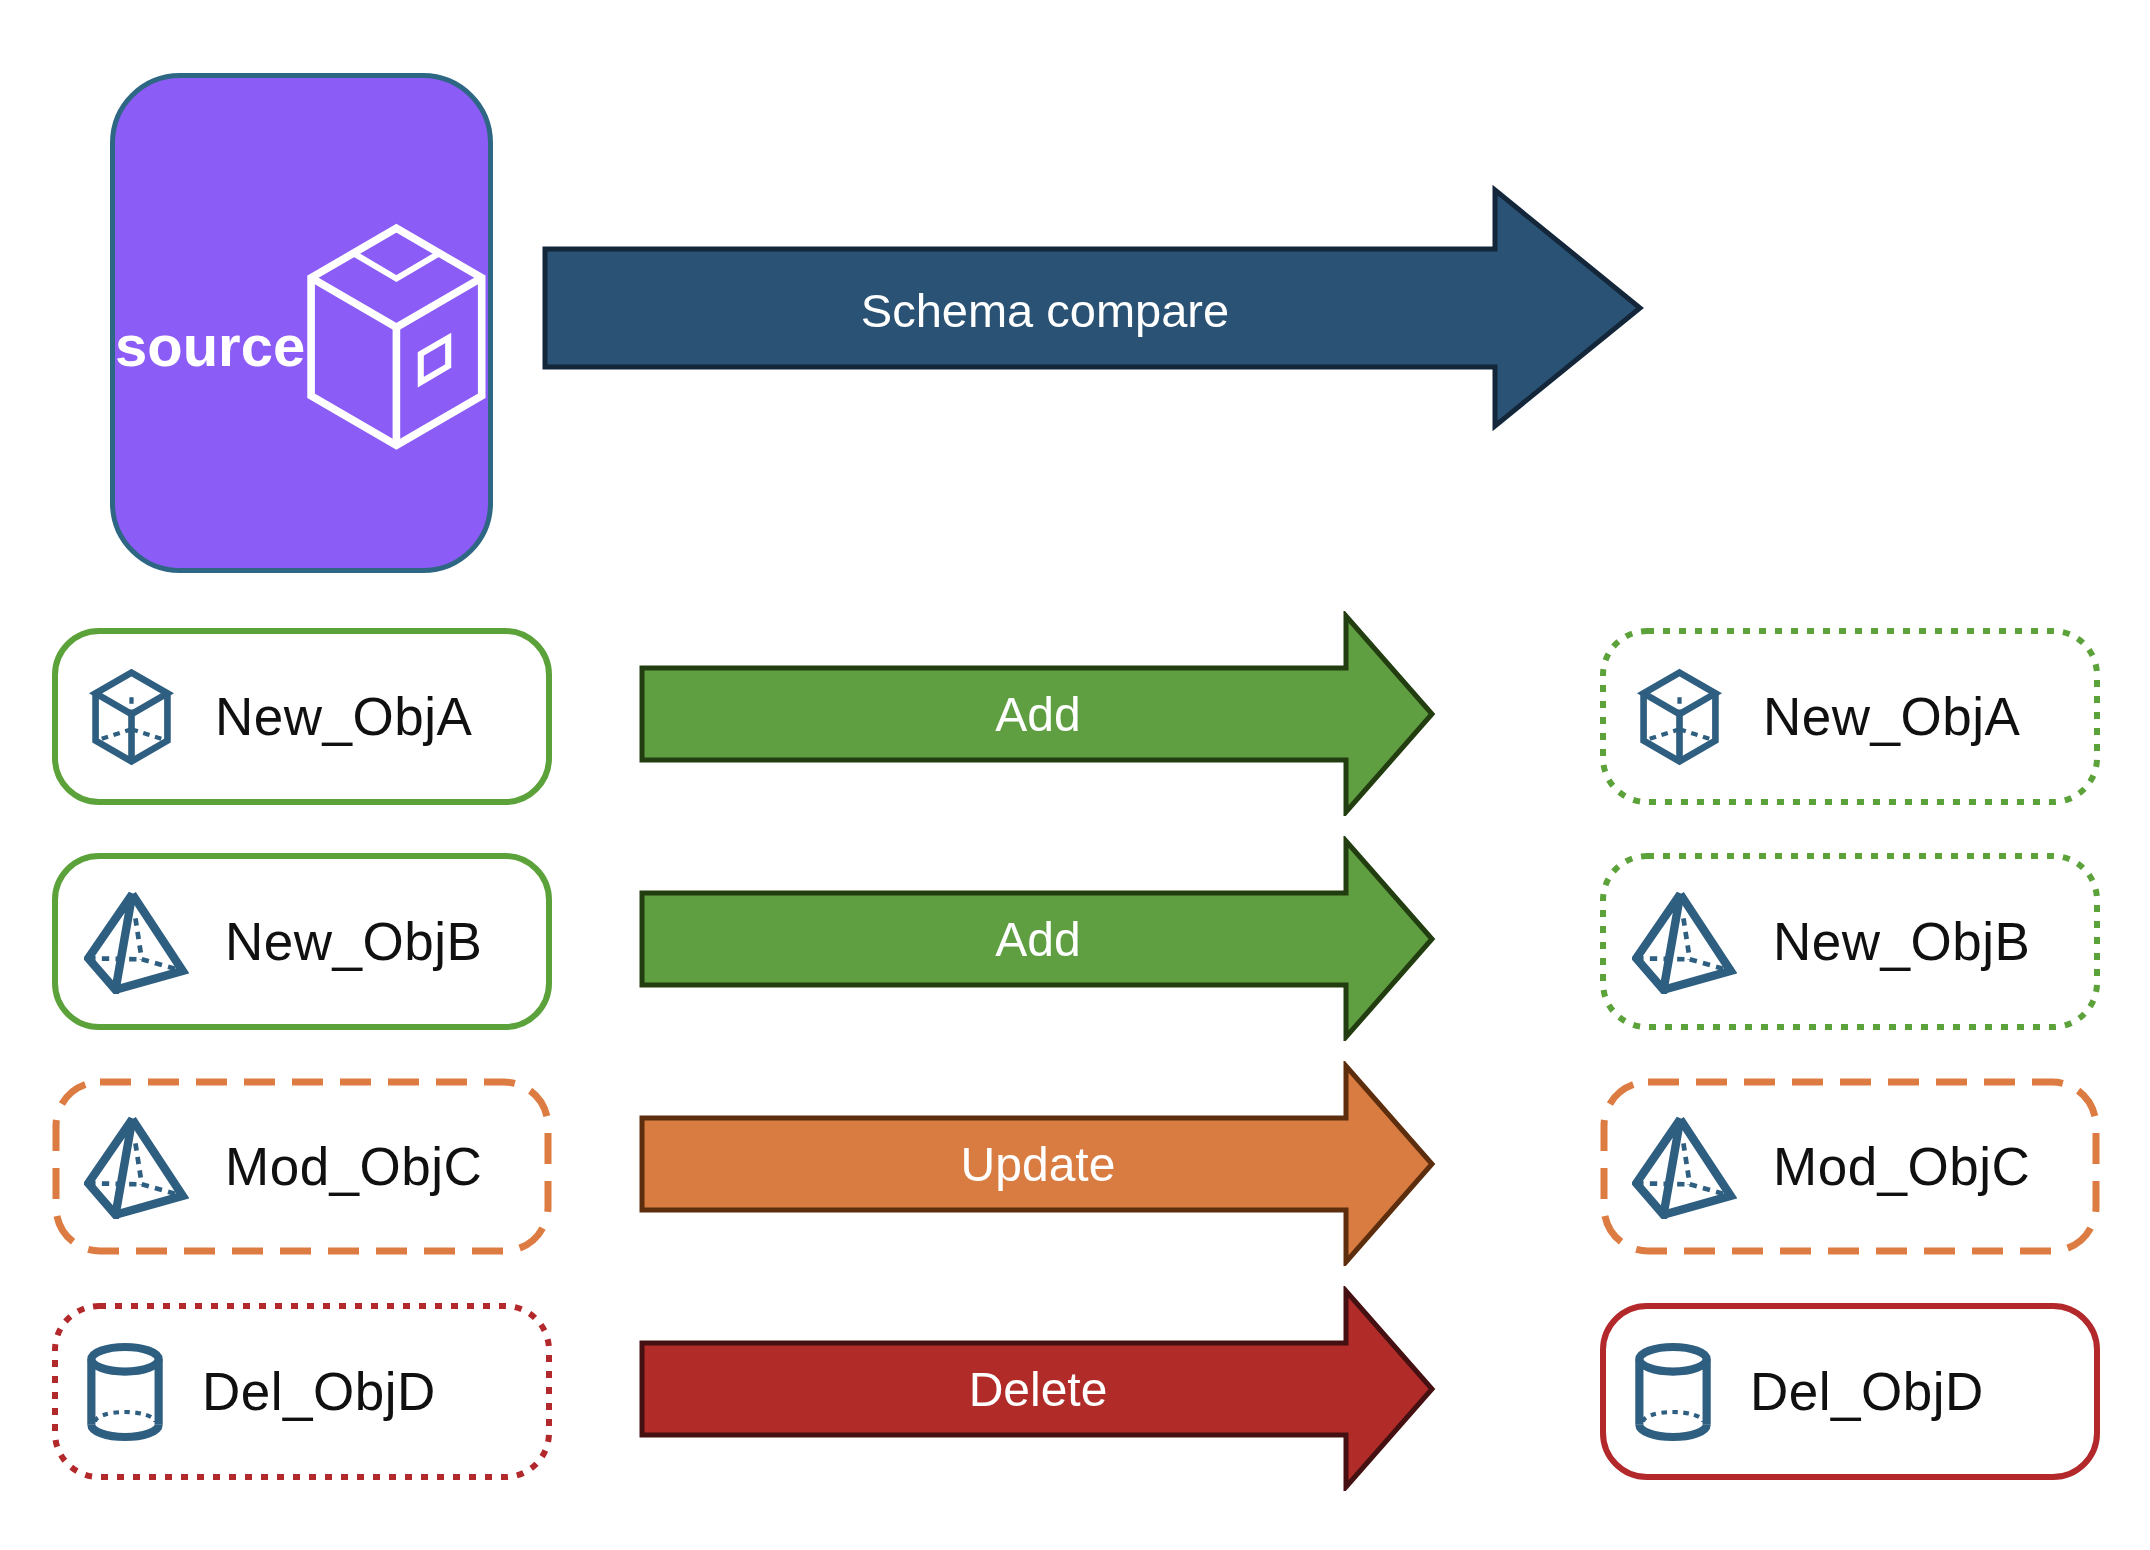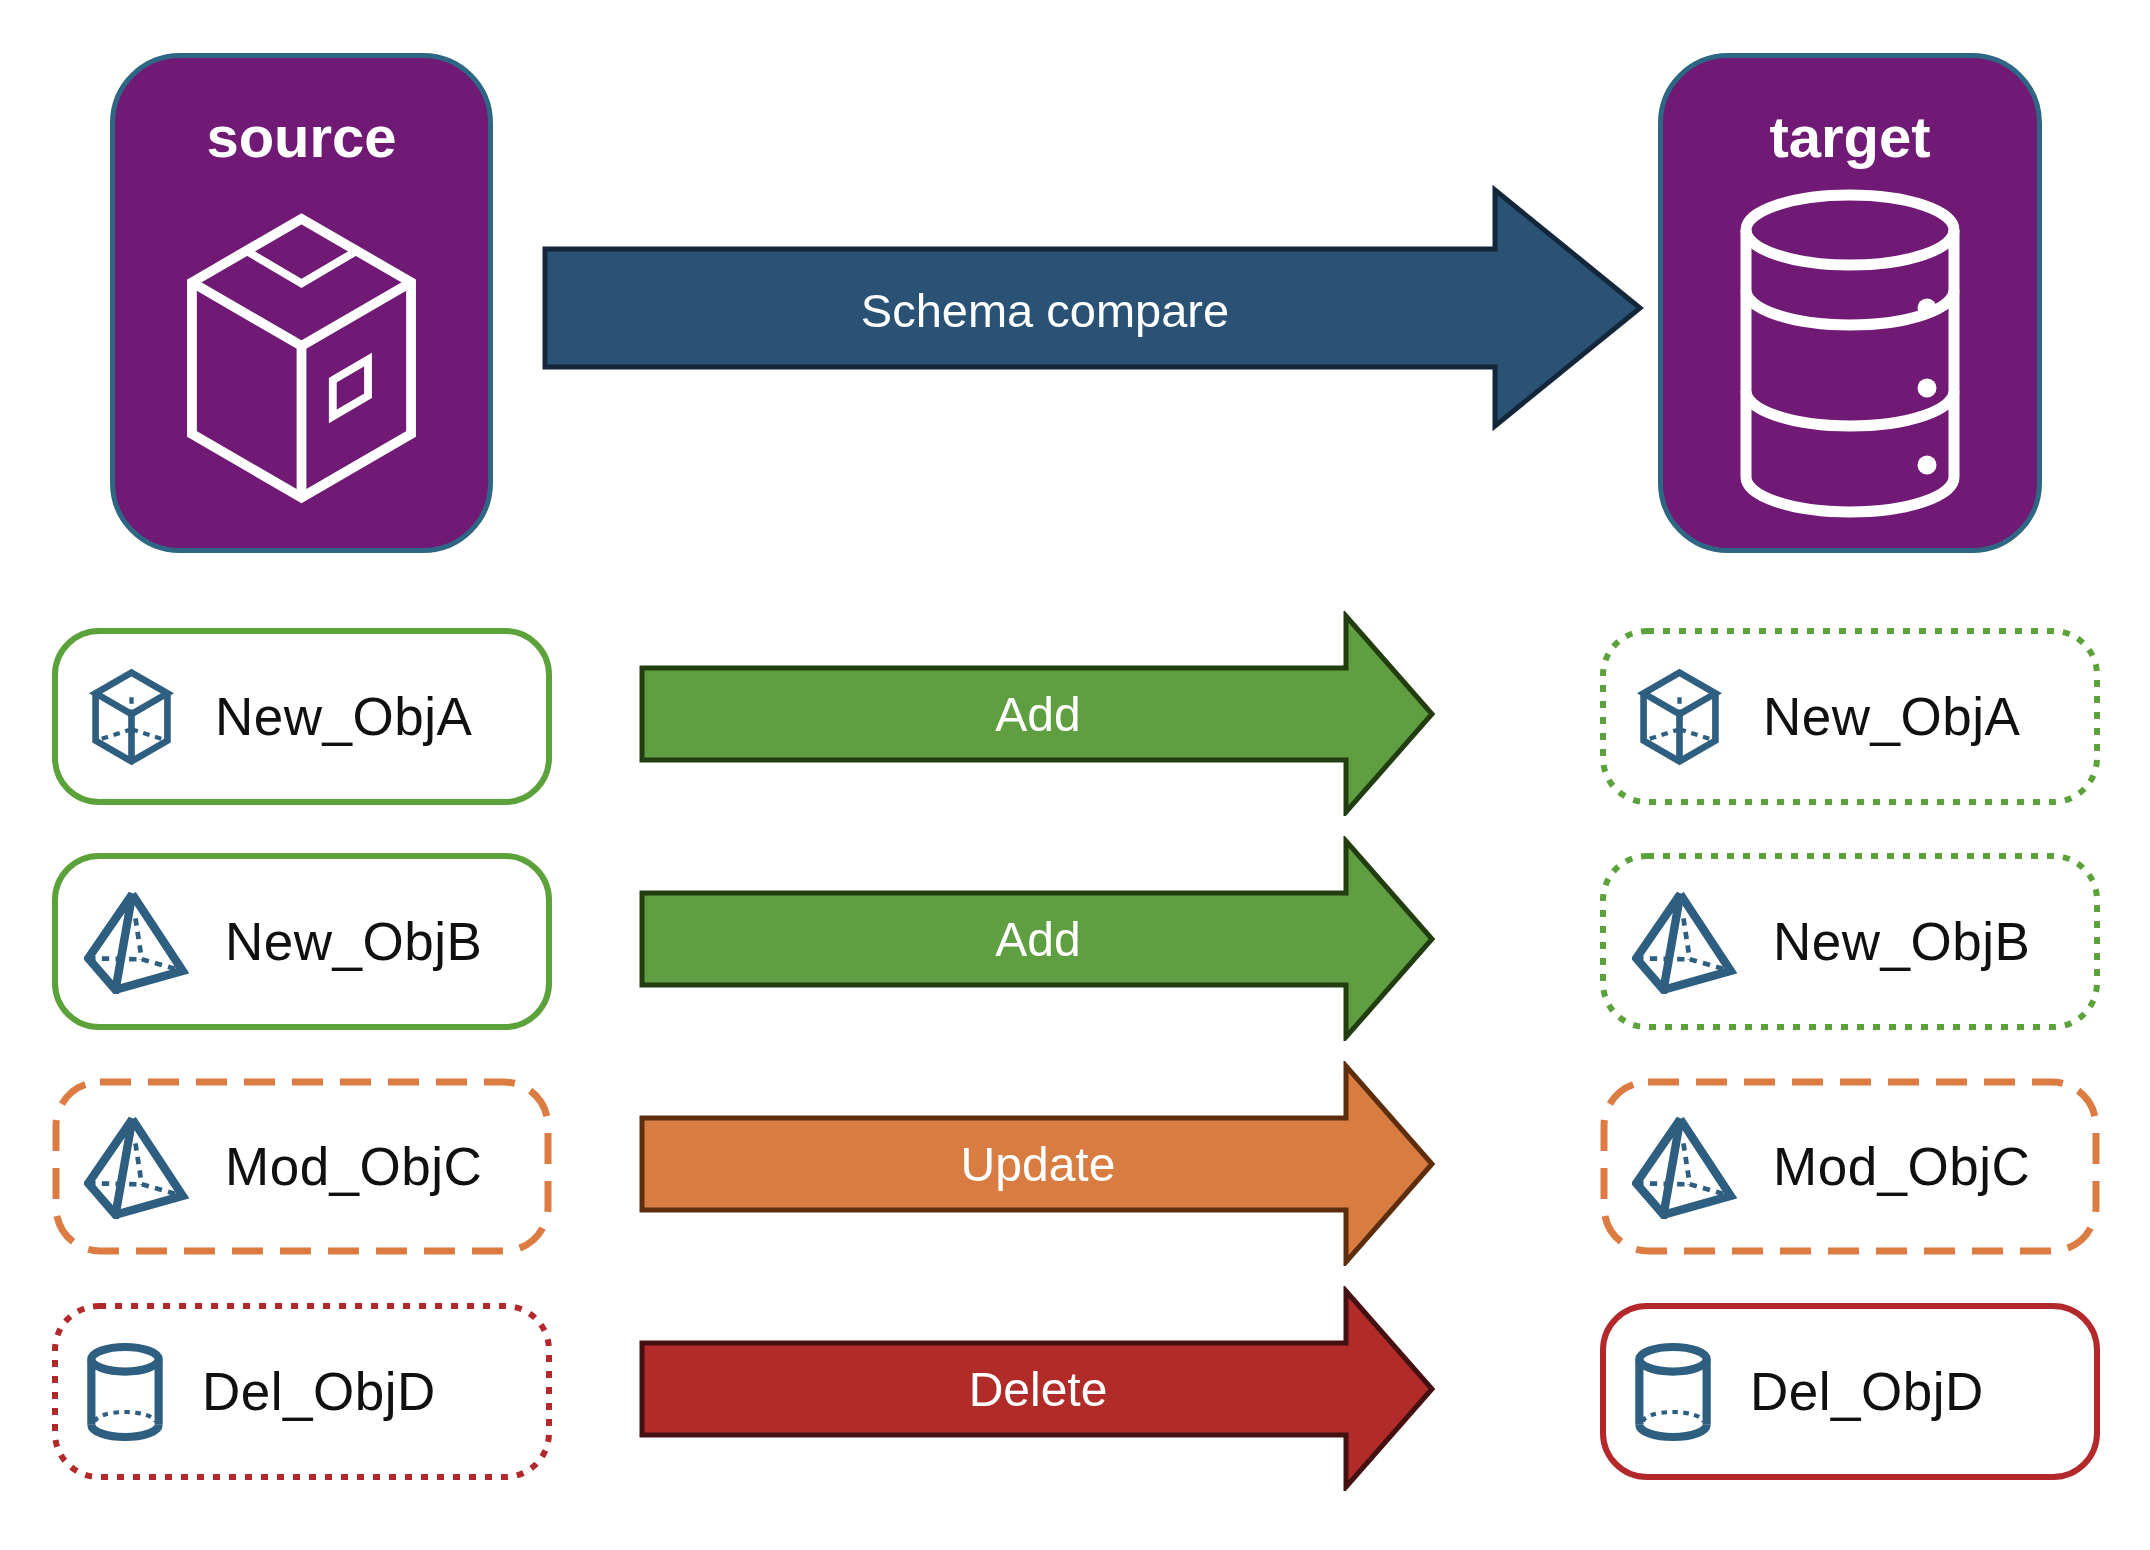--- a/index.html
+++ b/index.html
@@ -3,22 +3,22 @@
 <meta charset="utf-8">
 <style>
   html,body{margin:0;padding:0;background:#ffffff;}
   .canvas{
     position:relative; width:2150px; height:1550px; background:#ffffff;
     font-family:"Liberation Sans", sans-serif; overflow:hidden;
   }
   
   .node{
     position:absolute; box-sizing:border-box;
-    background:#701a75; border:5px solid #2E6784; border-radius:70px;
-    display:flex; flex-direction:column; align-items:center;
+    background:#8b5cf6; border:5px solid #2E6784; border-radius:70px;
+    display:flex; flex-direction:row; align-items:center;margin-top:20px;
   }
   .node-label{
     color:#ffffff; font-weight:bold; font-size:58px; line-height:1.15; margin-top:46px;
   }
   
   .obj-box{
     position:absolute; width:500px; height:177px; box-sizing:border-box;
     display:flex; align-items:center; padding-left:32px; gap:36px;
   }
   .obj-border{position:absolute; left:0; top:0; width:500px; height:177px;}
@@ -89,26 +89,20 @@
     </defs>
   </svg>
 
   <div class="node" style="left:110px; top:53px; width:383px; height:500px;">
     <div class="node-label">source</div>
     <svg width="235" height="313" viewBox="0 0 240 320" style="margin-top:38px;">
         <use href="#sym-package"></use>
       </svg>
   </div>
 
-  <div class="node" style="left:1658px; top:53px; width:384px; height:500px;">
-    <div class="node-label">target</div>
-    <svg width="230" height="330" viewBox="0 0 230 330" style="margin-top:18px;">
-        <use href="#sym-database"></use>
-      </svg>
-  </div>
 
   <svg class="arrow-svg compare-arrow" style="left:540px; top:185px;" width="1110" height="250" viewBox="0 0 1110 250">
     <polygon points="5,64 955,64 955,5 1100,123 955,241 955,182 5,182"></polygon>
     <text x="505" y="125">Schema compare</text>
   </svg>
 
   <div class="obj-box" style="left:52px; top:628px;">
     <svg class="obj-border solid-green">
         <rect x="3" y="3" width="494" height="171" rx="44"></rect>
       </svg>

